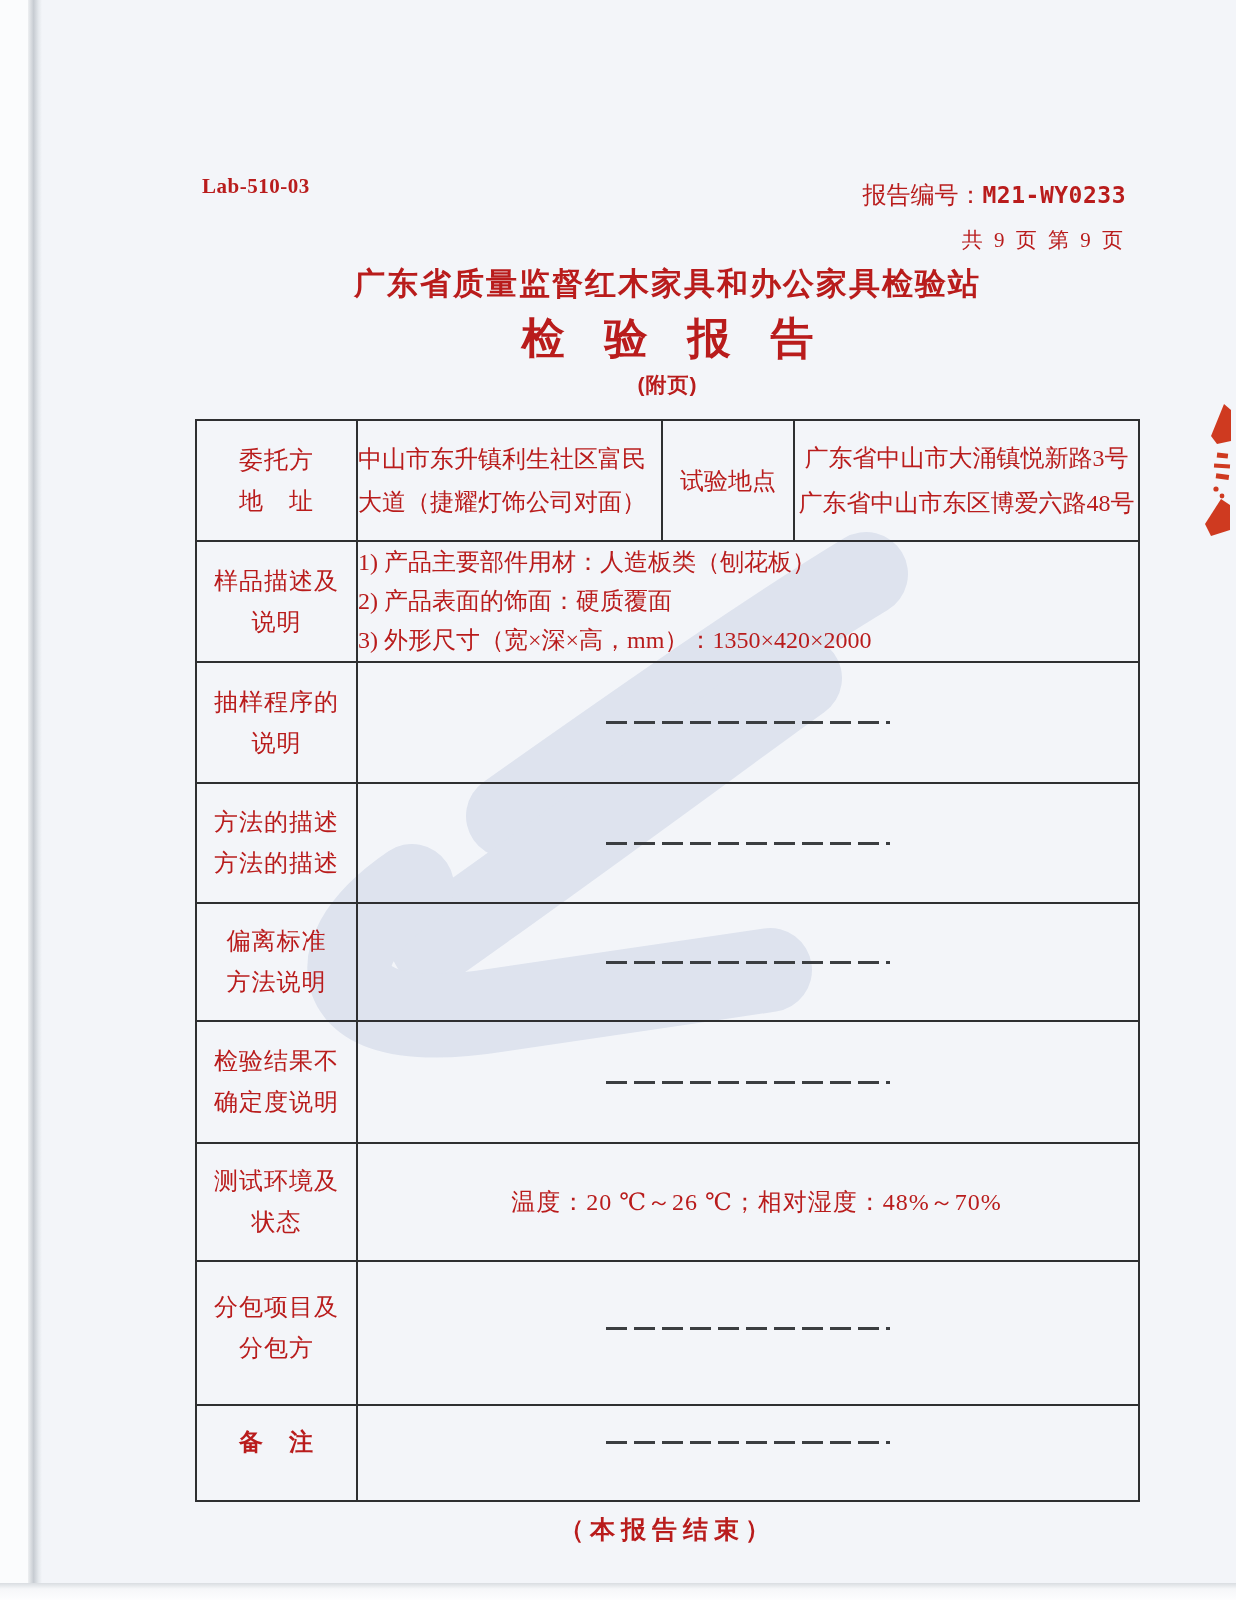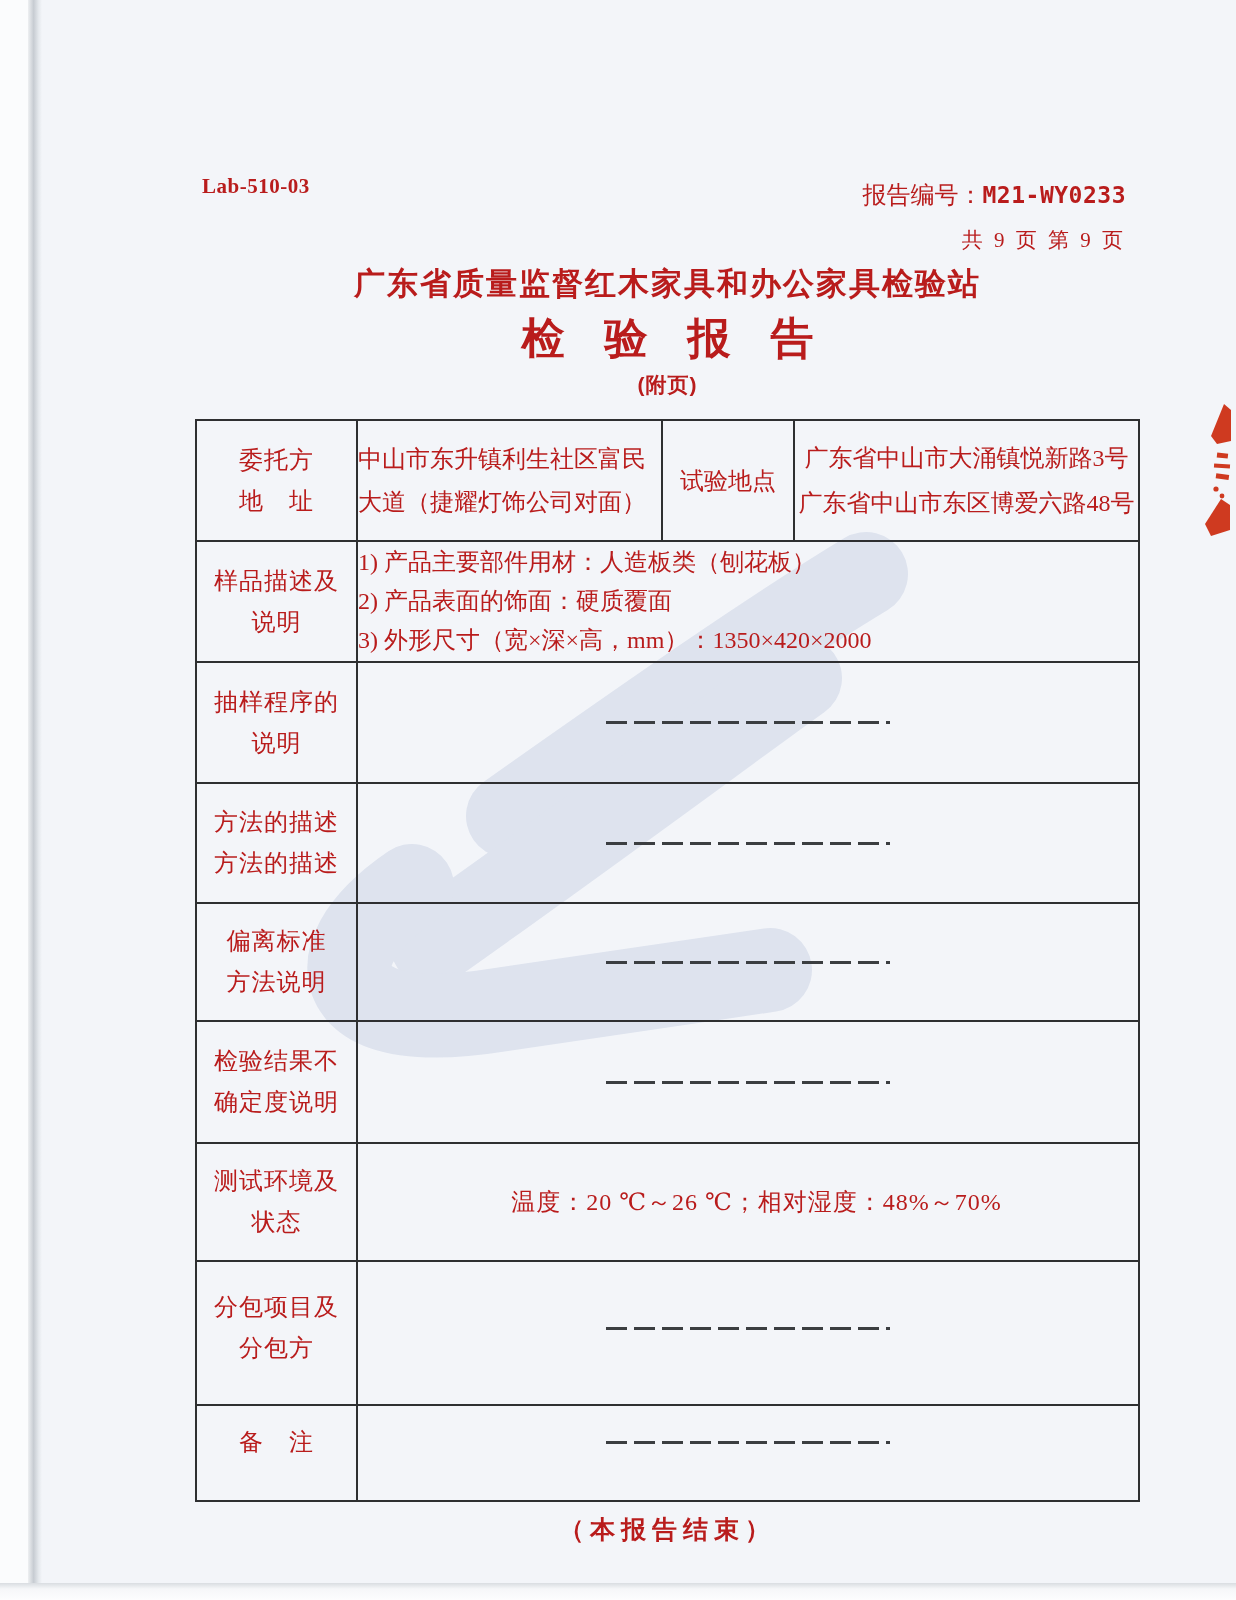--- a/index.html
+++ b/index.html
@@ -159,21 +159,21 @@
     <div class="row" style="top:831px;height:154px;">
       <div class="cell-label">
         <span>分包项目及</span>
         <span>分包方</span>
       </div>
       <div class="cell-content centered">
         <div class="dash-line"></div>
       </div>
     </div>
 
-    <div class="row last" style="top:963px;height:116px;">
+    <div class="row last" style="top:963px;height:116px;font-weight:bold;">
       <div class="cell-label">
         <span>备　注</span>
       </div>
       <div class="cell-content centered">
         <div class="dash-line"></div>
       </div>
     </div>
 
   </div>
 

